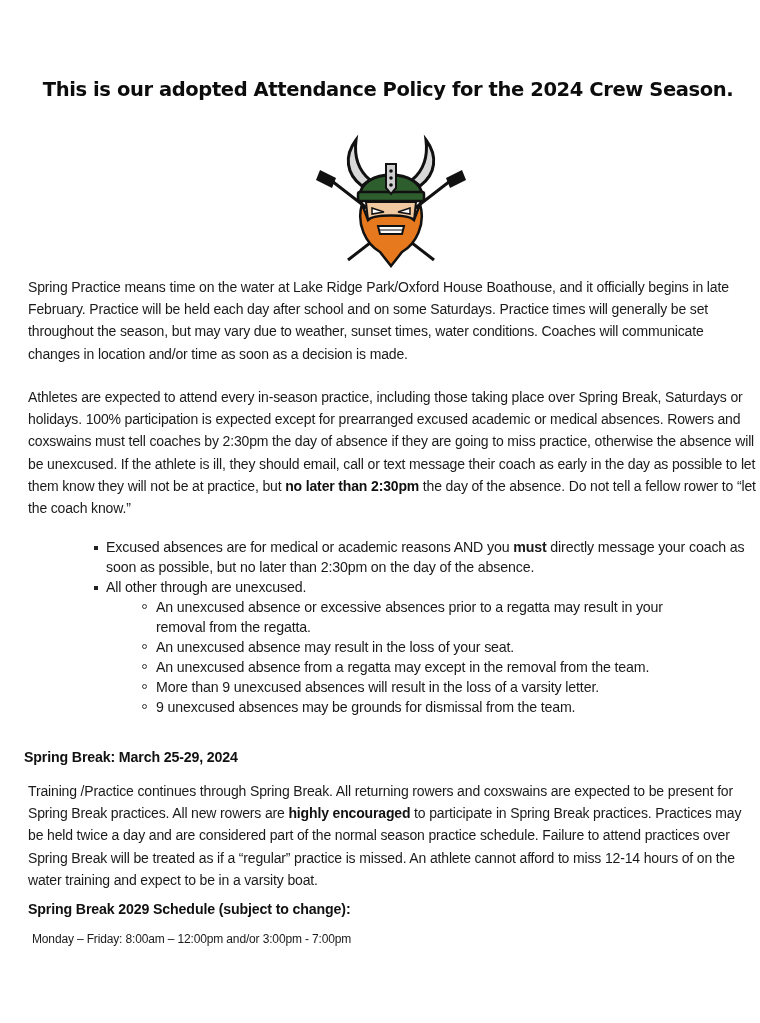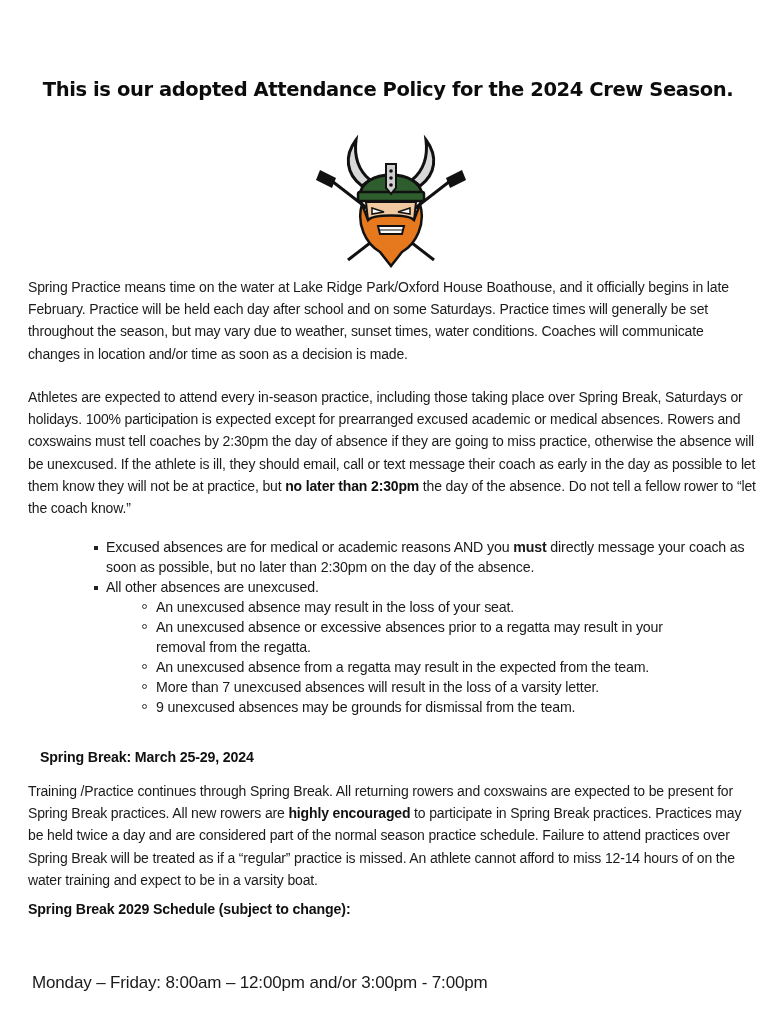--- a/index.html
+++ b/index.html
@@ -109,21 +109,21 @@
       border-radius: 50%;
       box-sizing: border-box;
     }
     .bullets > li.nested { padding-left: 0; width: 760px; }
     .bullets > li.nested > .lbl { display: block; padding-left: 98px; }
     .sub { margin-left: 98px; }
     .sub li { padding-left: 50px; }
 
     #break-heading {
       position: absolute;
-      left: 32px;
+      left: 16px;
       top: 746px;
       font-weight: bold;
       font-size: 14.2px;
       line-height: 22px;
       margin: 0;
       color: #111;
       letter-spacing: -0.15px;
     }
     #p3 { top: 780px; }
 
@@ -134,22 +134,22 @@
       font-weight: bold;
       font-size: 14.2px;
       line-height: 22px;
       margin: 0;
       color: #111;
       letter-spacing: -0.15px;
     }
     #sched-line {
       position: absolute;
       left: 24px;
-      top: 972px;
-      font-size: 17px;
+      top: 928px;
+      font-size: 12px;
       line-height: 22px;
       margin: 0;
       color: #1a1a1a;
       letter-spacing: -0.15px;
     }
   </style>
 </head>
 <body>
 
 <div class="page">
@@ -189,26 +189,26 @@
   <p class="para" id="p1">Spring Practice means time on the water at Lake Ridge Park/Oxford House Boathouse, and it officially begins in late February. Practice will be held each day after school and on some Saturdays. Practice times will generally be set throughout the season, but may vary due to weather, sunset times, water conditions. Coaches will communicate changes in location and/or time as soon as a decision is made.</p>
 
   <p class="para" id="p2"><span>Athletes are expected to attend every in-season practice, including those taking place over Spring Break, Saturdays or holidays. 100% participation is expected except for prearranged excused academic or medical absences. Rowers and coxswains must tell coaches by 2:30pm the day of absence if they are going to miss practice, otherwise the absence will be unexcused. If the athlete is ill, they should email, call or text message their coach as early in the day as possible to let them know they will not be at practice, but </span><b>no later than 2:30pm</b><span> the day of the absence. Do not tell a fellow rower to “let the coach know.”</span></p>
 
   <ul class="bullets">
     <li>
       <span class="sq"></span>
       <span>Excused absences are for medical or academic reasons AND you </span><b>must</b><span> directly message your coach as soon as possible, but no later than 2:30pm on the day of the absence.</span>
     </li>
     <li class="nested">
-      <span class="lbl" style="position:relative;"><span class="sq" style="left:86px;"></span><span>All other absences are unexcused.</span></span>
+      <span class="lbl" style="position:relative;"><span class="sq" style="left:86px;"></span><span>All other through are unexcused.</span></span>
       <ul class="sub">
+        <li><span class="circ"></span><span>An unexcused absence or excessive absences prior to a regatta may result in your removal from the regatta.</span></li>
         <li><span class="circ"></span><span>An unexcused absence may result in the loss of your seat.</span></li>
-        <li><span class="circ"></span><span>An unexcused absence or excessive absences prior to a regatta may result in your removal from the regatta.</span></li>
-        <li><span class="circ"></span><span>An unexcused absence from a regatta may result in the expected from the team.</span></li>
-        <li><span class="circ"></span><span>More than 7 unexcused absences will result in the loss of a varsity letter.</span></li>
+        <li><span class="circ"></span><span>An unexcused absence from a regatta may except in the removal from the team.</span></li>
+        <li><span class="circ"></span><span>More than 9 unexcused absences will result in the loss of a varsity letter.</span></li>
         <li><span class="circ"></span><span>9 unexcused absences may be grounds for dismissal from the team.</span></li>
       </ul>
     </li>
   </ul>
 
   <p id="break-heading">Spring Break: March 25-29, 2024</p>
 
   <p class="para" id="p3"><span>Training /Practice continues through Spring Break. All returning rowers and coxswains are expected to be present for Spring Break practices. All new rowers are </span><b>highly encouraged</b><span> to participate in Spring Break practices. Practices may be held twice a day and are considered part of the normal season practice schedule. Failure to attend practices over Spring Break will be treated as if a “regular” practice is missed. An athlete cannot afford to miss 12-14 hours of on the water training and expect to be in a varsity boat.</span></p>
 
   <p id="sched-heading">Spring Break 2029 Schedule (subject to change):</p>

